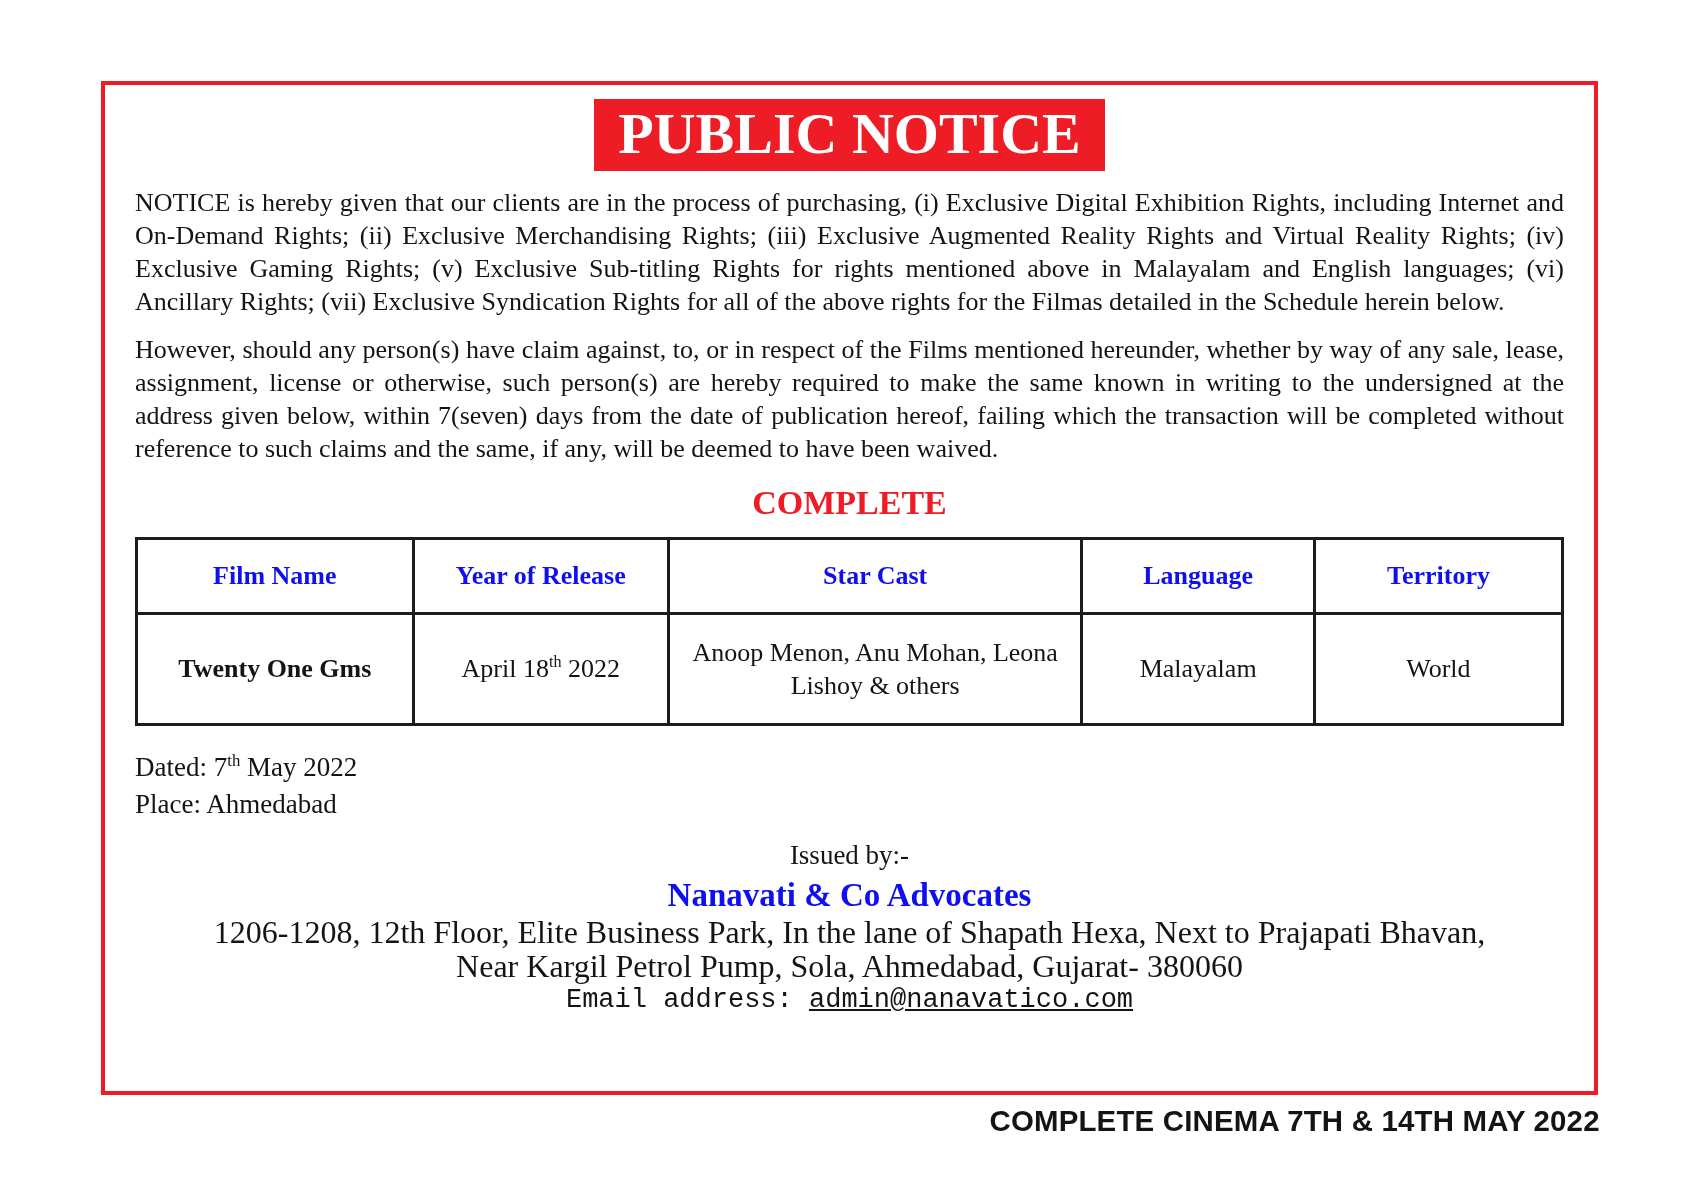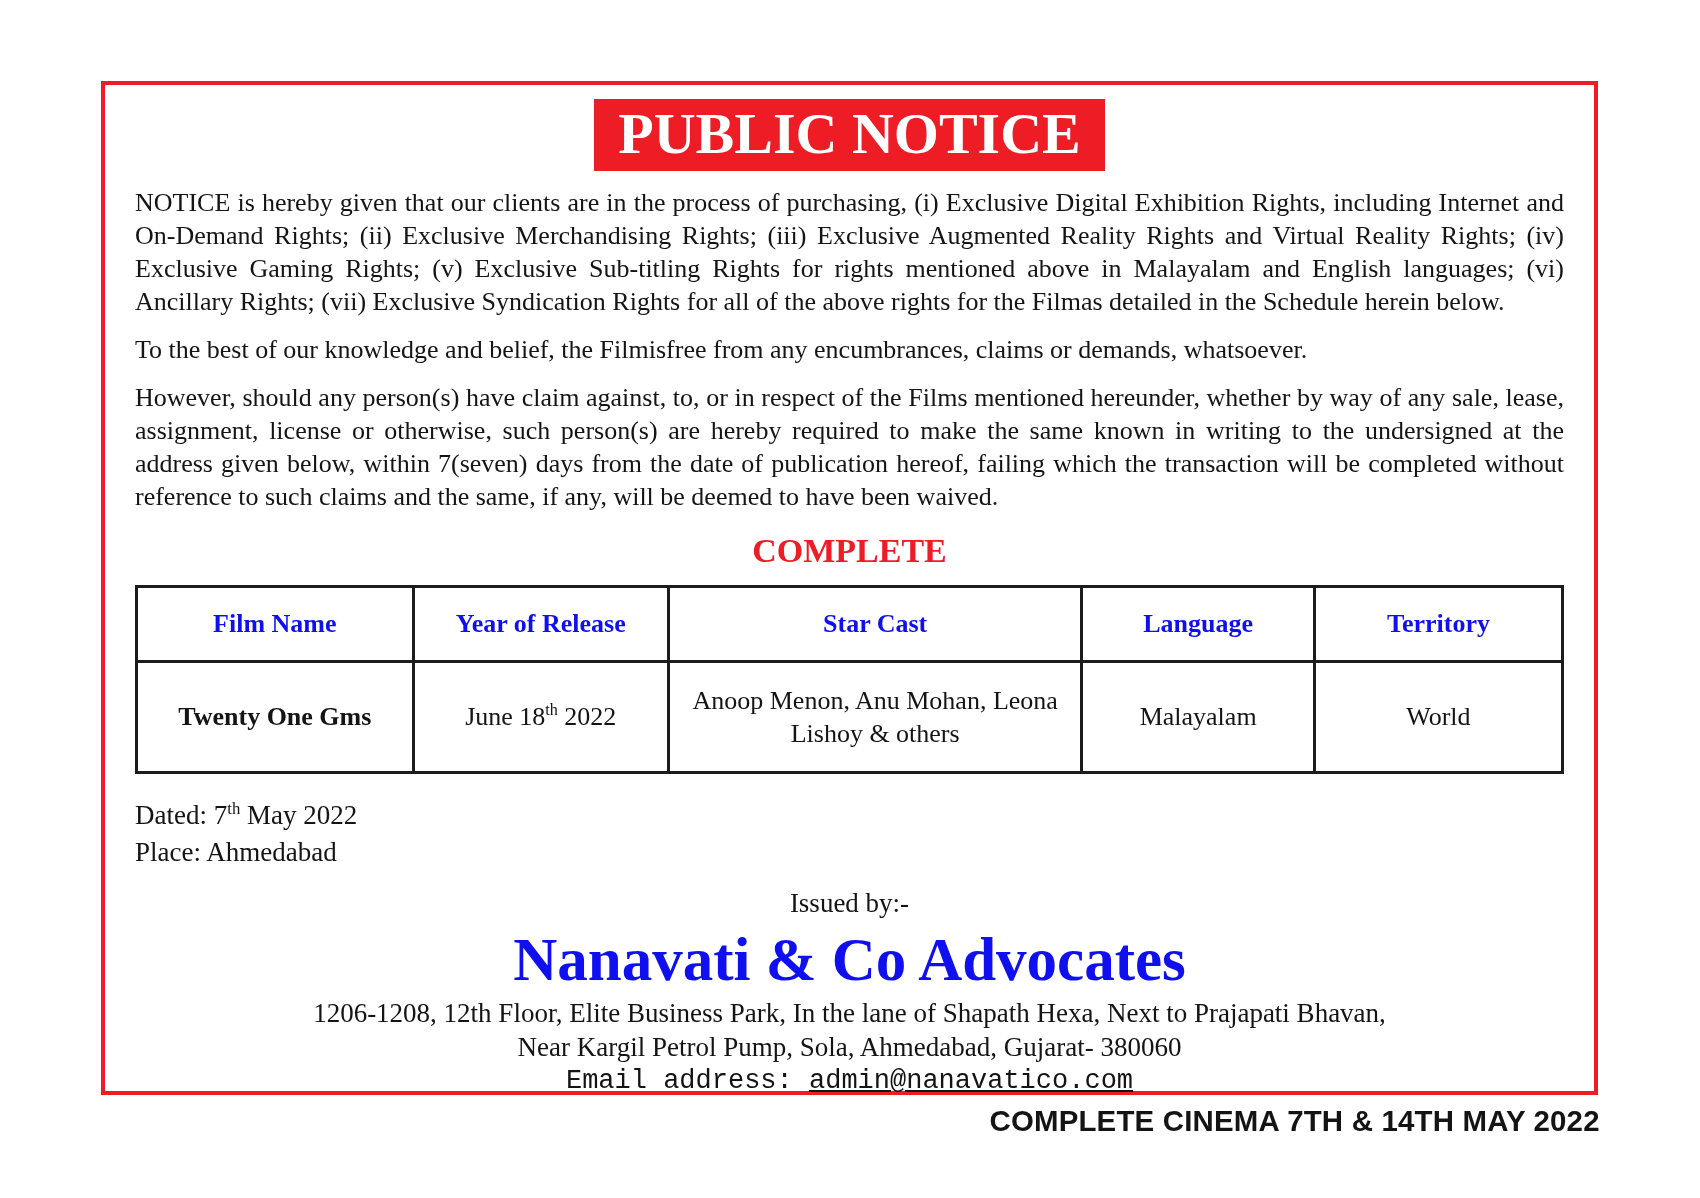--- a/index.html
+++ b/index.html
@@ -47,43 +47,42 @@
     text-align:center;padding:21px 6px;
   }
   td.cast-cell{text-align:left;padding-left:14px;padding-right:46px;line-height:33px;}
   td.film-cell{font-weight:bold;}
   sup{font-size:0.62em;line-height:0;vertical-align:super;}
   .dated-line{margin-top:23px;font-size:27px;line-height:37px;}
   .place-line{font-size:27px;line-height:37px;}
   .issued-line{text-align:center;font-size:27px;line-height:37px;margin-top:14px;}
   .firm-name{
     text-align:center;color:var(--accent-blue);font-weight:bold;
-    font-size:61px;line-height:1.18;margin-top:2px;
+    font-size:33px;line-height:1.18;margin-top:2px;
   }
-  .addr-line{text-align:center;font-size:27px;line-height:34px;}
+  .addr-line{text-align:center;font-size:32px;line-height:34px;}
   .email-line{text-align:center;font-size:27px;line-height:34px;font-family:Liberation Mono, monospace;}
   .email-link{text-decoration:underline;color:inherit;cursor:pointer;}
   .pub-footer{
     position:absolute;right:100px;top:1104px;
     font-family:"Liberation Sans",sans-serif;font-weight:bold;
     font-size:30px;letter-spacing:0.2px;white-space:nowrap;
     transform:scaleX(0.98);transform-origin:right center;
   }
 </style>
 </head>
 <body>
 
 <div class="frame">
 
   <div class="banner">
     <span>PUBLIC NOTICE</span>
   </div>
 
   <p class="para">NOTICE is hereby given that our clients are in the process of purchasing, (i) Exclusive Digital Exhibition Rights, including Internet and On-Demand Rights; (ii) Exclusive Merchandising Rights; (iii) Exclusive Augmented Reality Rights and Virtual Reality Rights; (iv) Exclusive Gaming Rights; (v) Exclusive Sub-titling Rights for rights mentioned above in Malayalam and English languages; (vi) Ancillary Rights; (vii) Exclusive Syndication Rights for all of the above rights for the Filmas detailed in the Schedule herein below.</p>
-  <p class="para">To the best of our knowledge and belief, the Filmisfree from any encumbrances, claims or demands, whatsoever.</p>
   <p class="para">However, should any person(s) have claim against, to, or in respect of the Films mentioned hereunder, whether by way of any sale, lease, assignment, license or otherwise, such person(s) are hereby required to make the same known in writing to the undersigned at the address given below, within 7(seven) days from the date of publication hereof, failing which the transaction will be completed without reference to such claims and the same, if any, will be deemed to have been waived.</p>
 
   <div class="schedule-heading">COMPLETE</div>
 
   <table class="schedule">
     <colgroup>
       <col style="width:19.4%">
       <col style="width:17.9%">
       <col style="width:29.0%">
       <col style="width:16.3%">
@@ -94,21 +93,21 @@
         <th>Film Name</th>
         <th>Year of Release</th>
         <th>Star Cast</th>
         <th>Language</th>
         <th>Territory</th>
       </tr>
     </thead>
     <tbody>
       <tr>
         <td class="film-cell">Twenty One Gms</td>
-        <td><span>June 18</span><sup>th</sup><span> 2022</span></td>
+        <td><span>April 18</span><sup>th</sup><span> 2022</span></td>
         <td class="cast-cell">Anoop Menon, Anu Mohan, Leona Lishoy &amp; others</td>
         <td>Malayalam</td>
         <td>World</td>
       </tr>
     </tbody>
   </table>
 
   <div class="dated-line"><span>Dated: 7</span><sup>th</sup><span> May 2022</span></div>
   <div class="place-line">Place: Ahmedabad</div>
 

